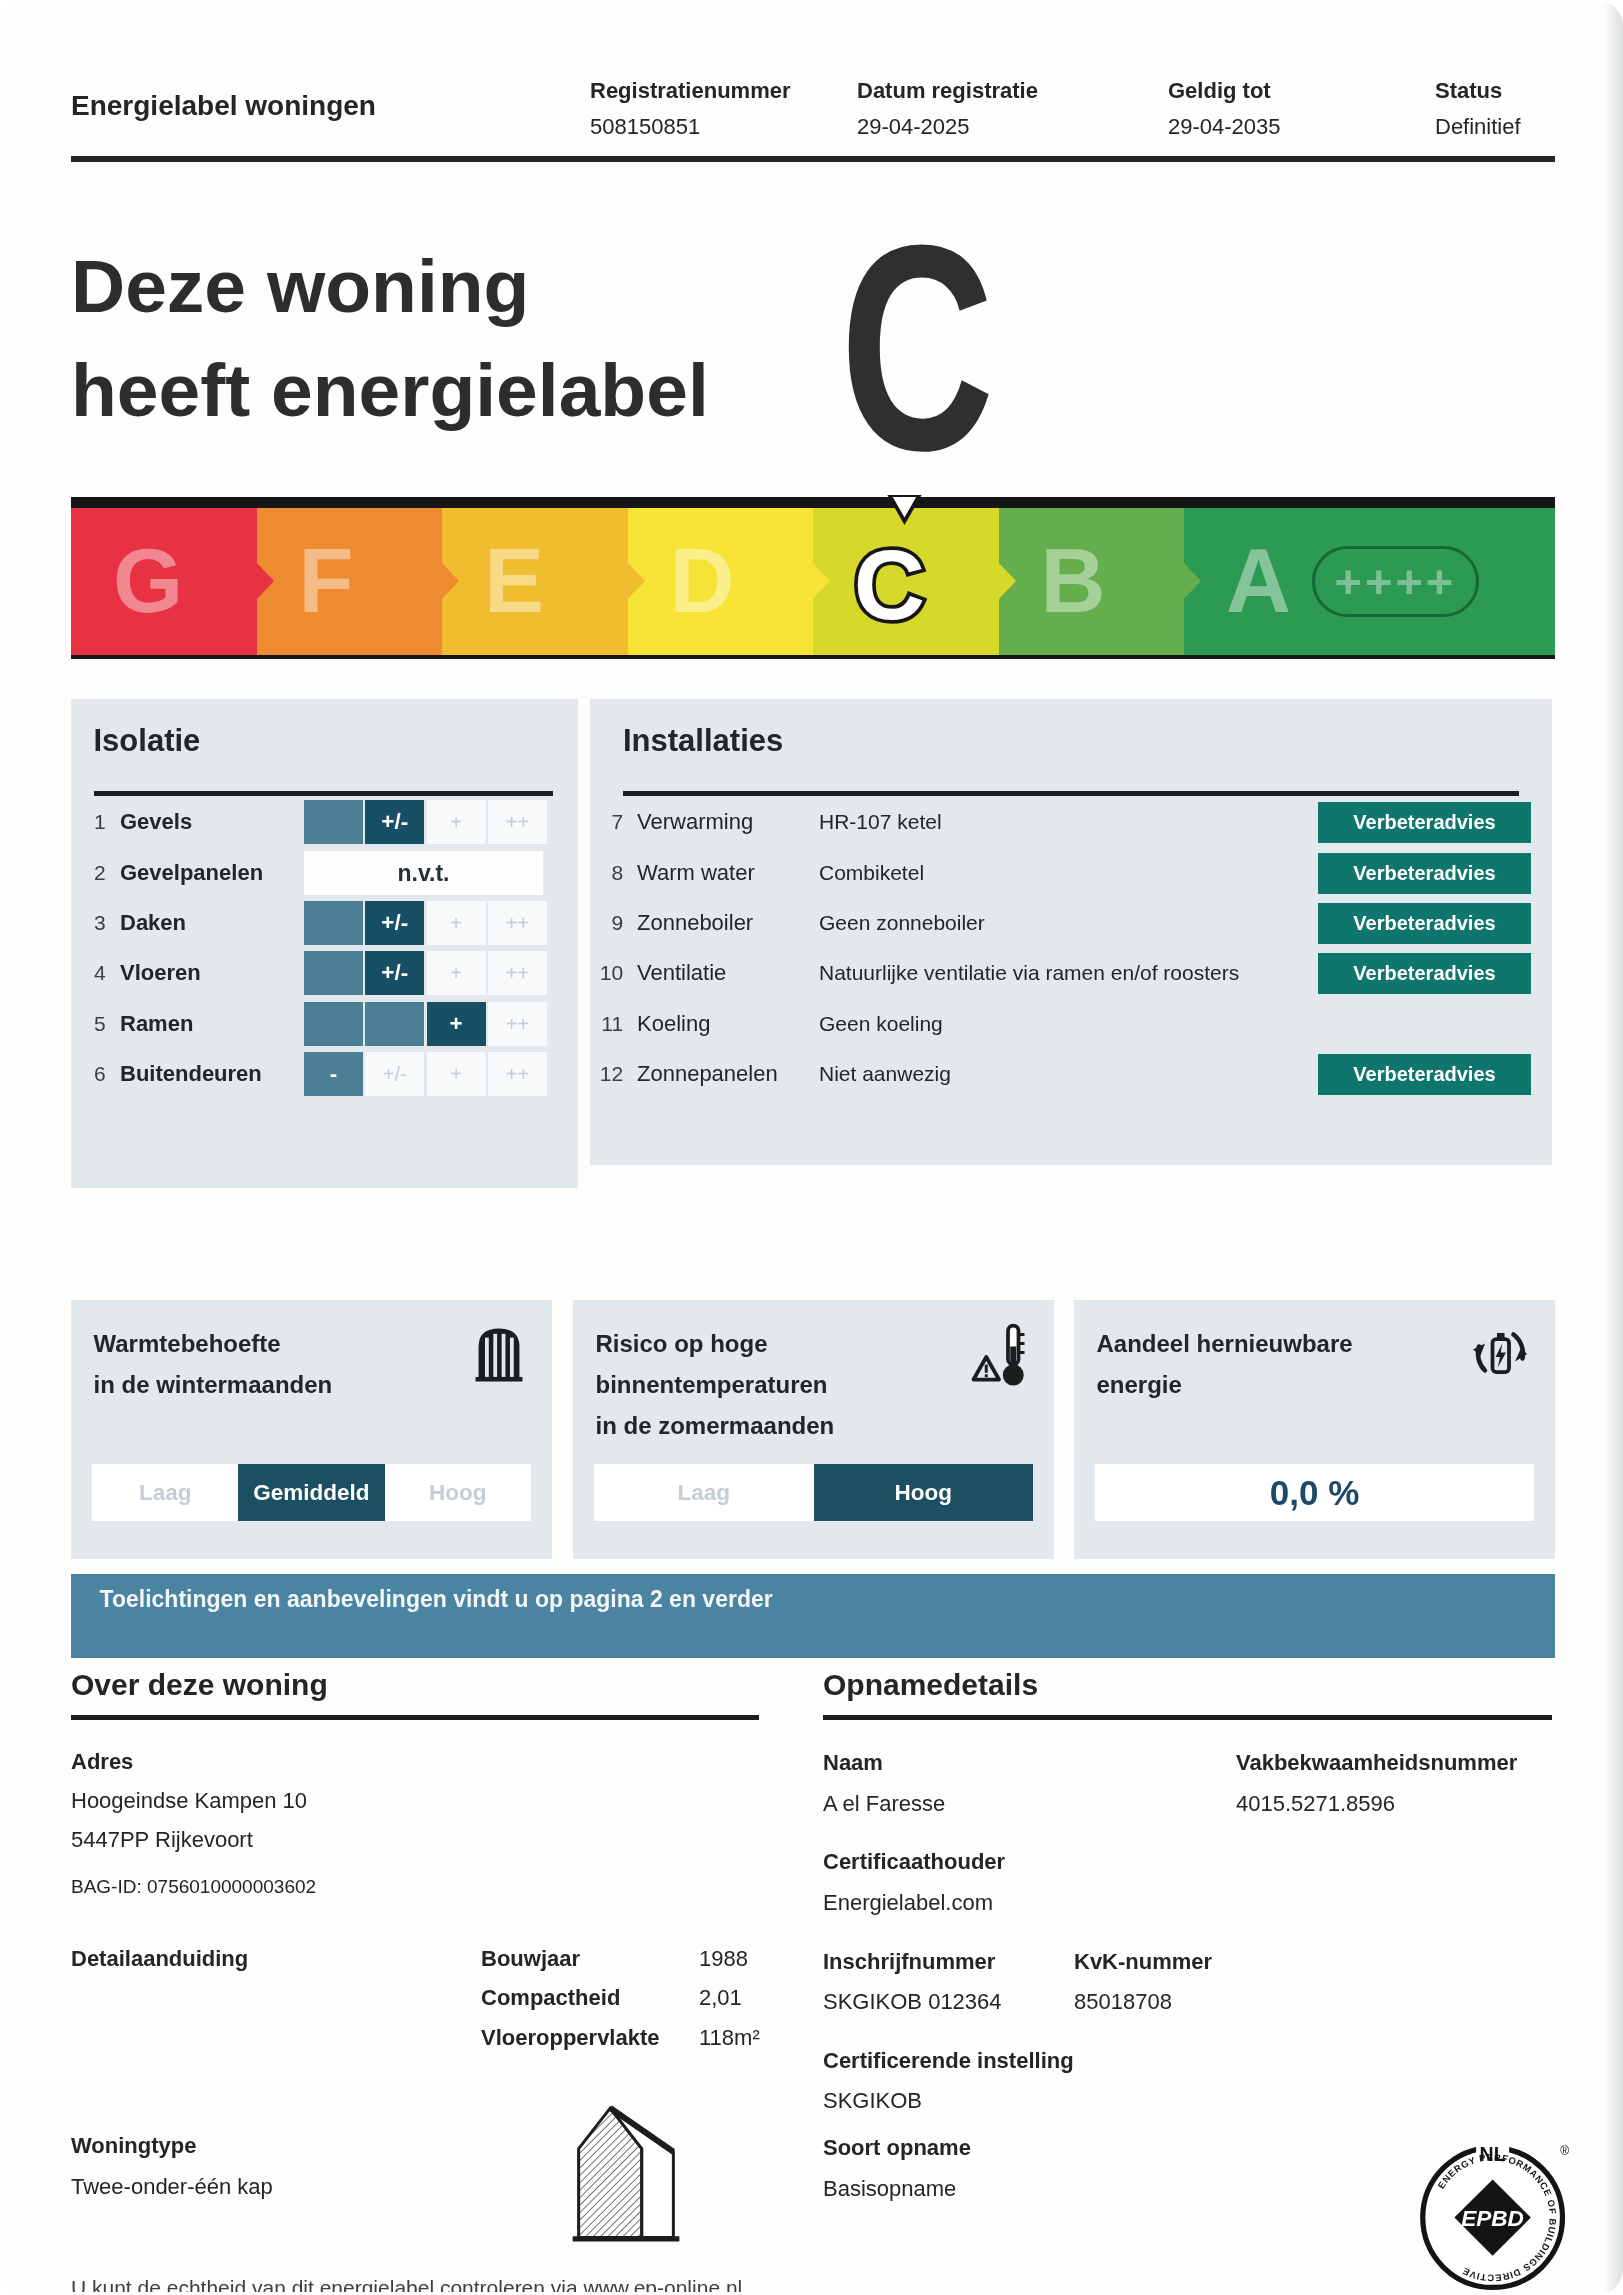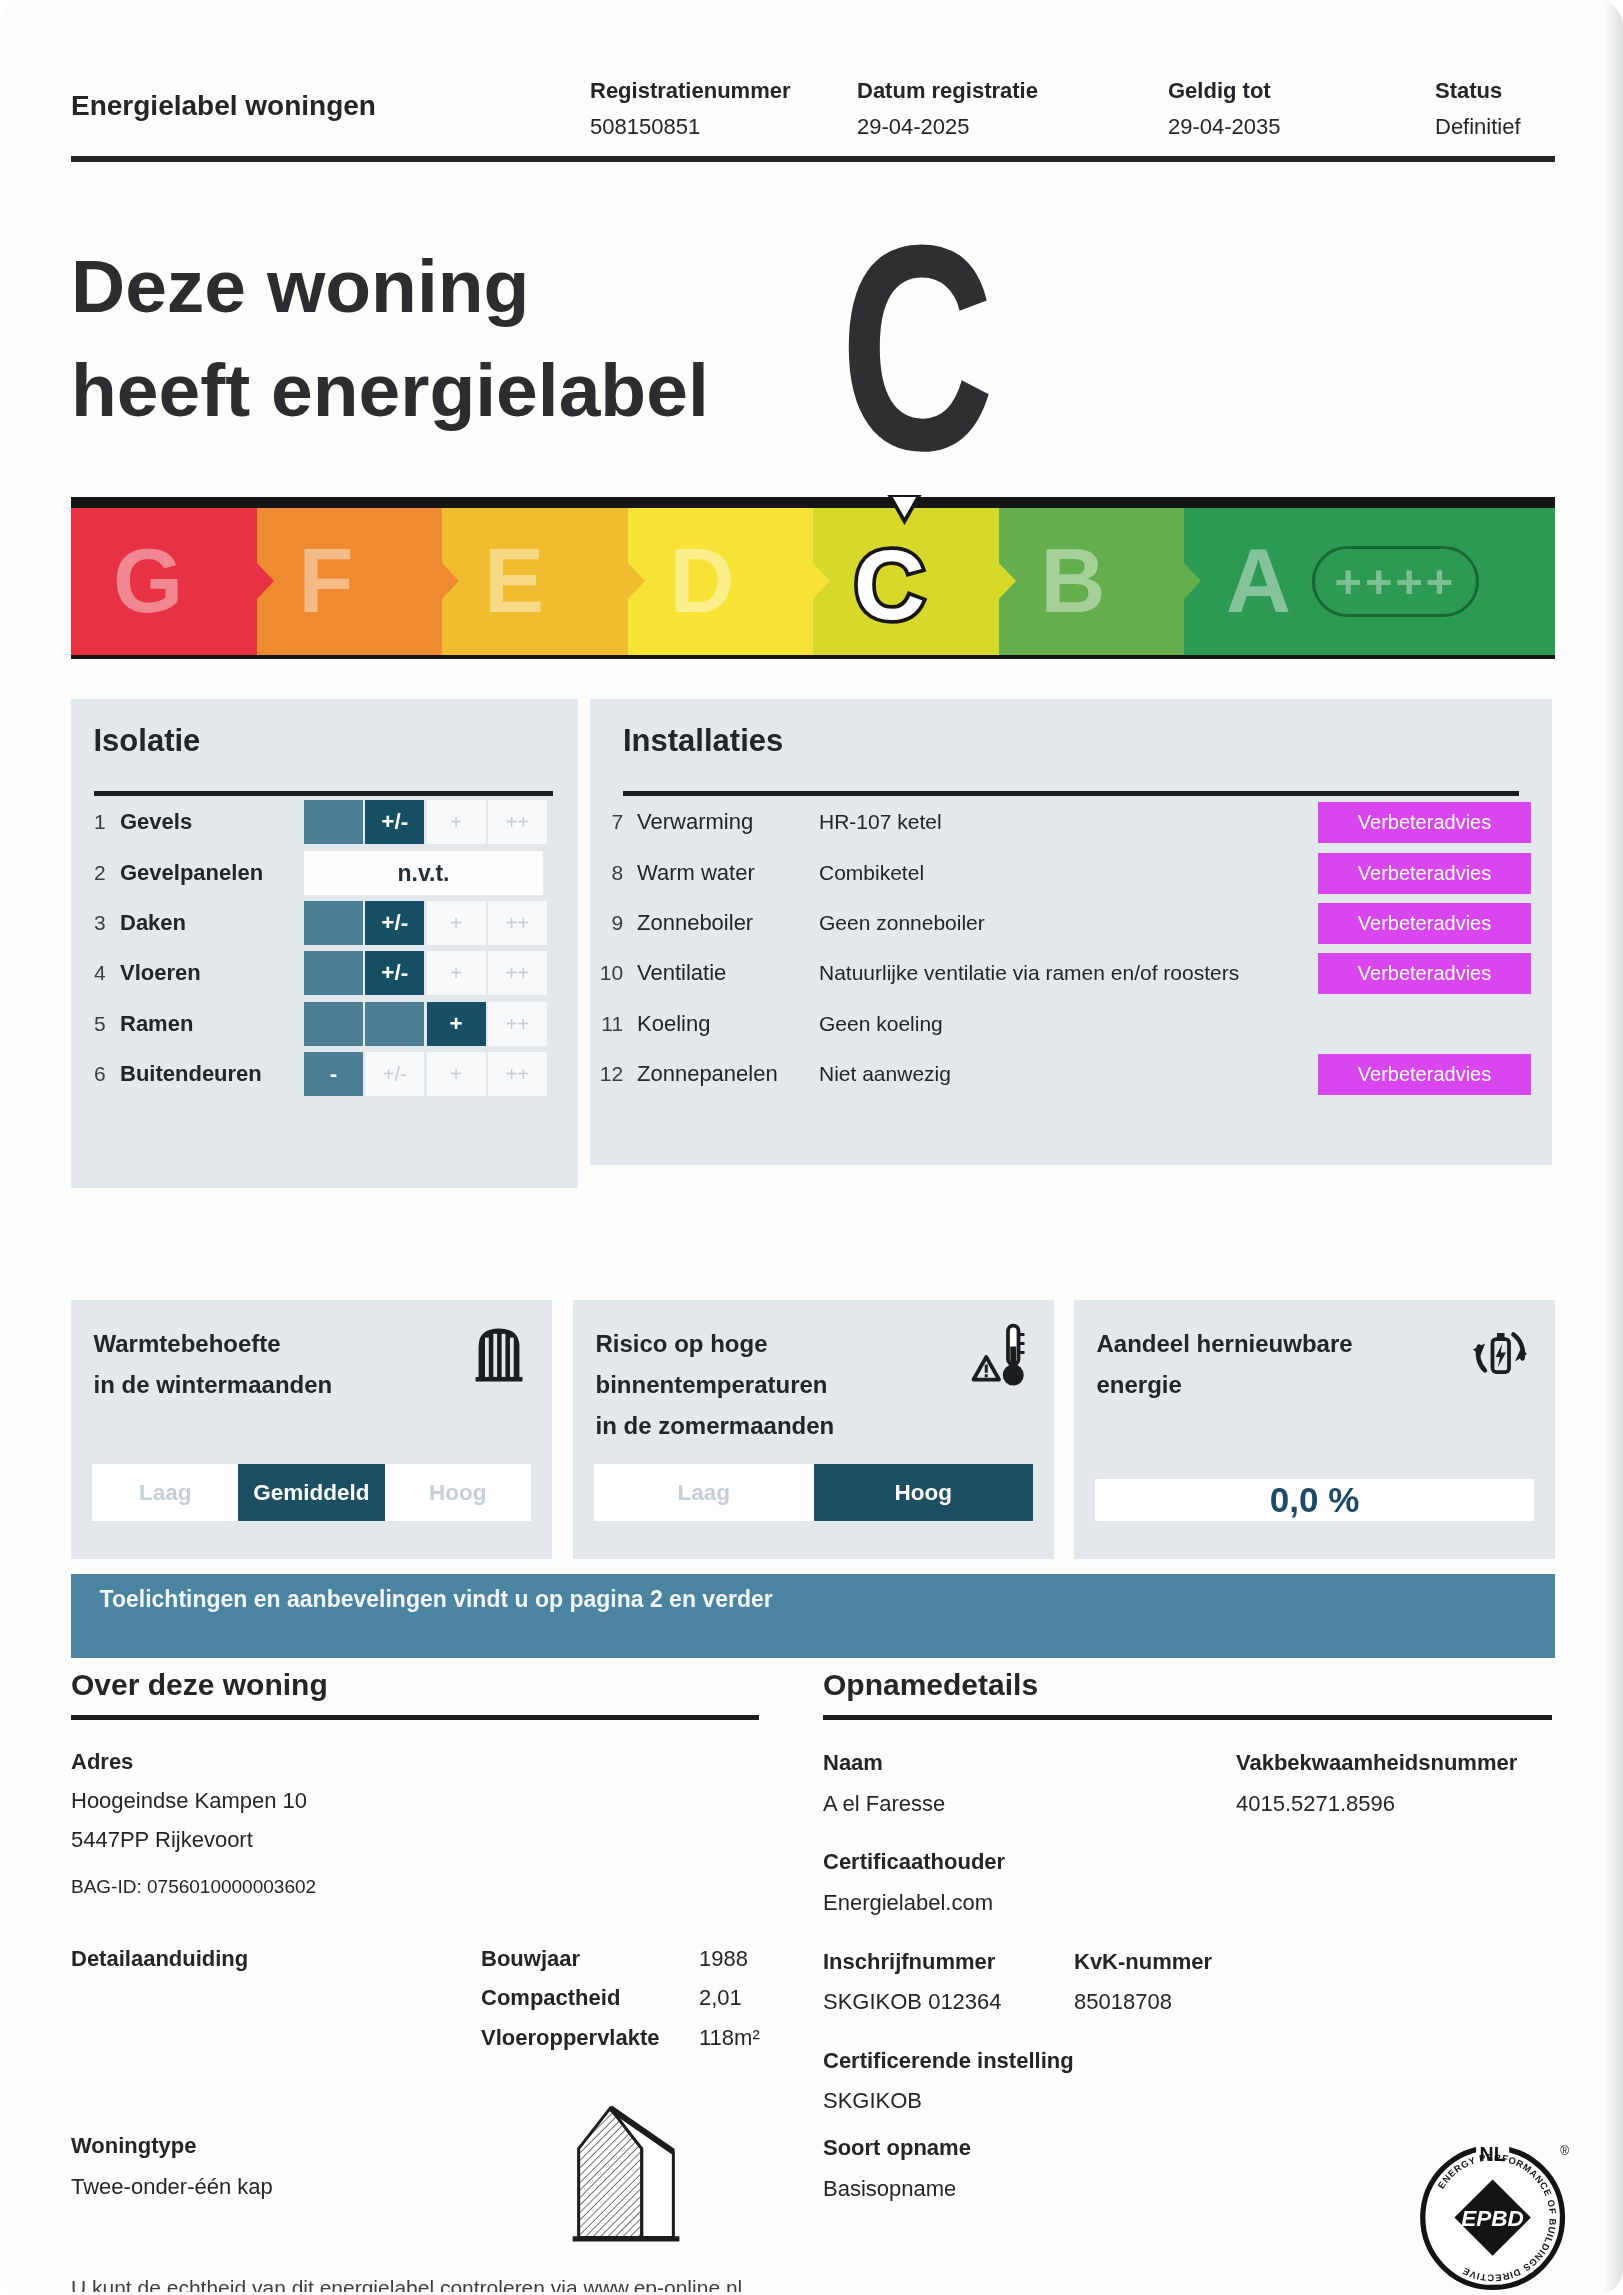--- a/index.html
+++ b/index.html
@@ -56,38 +56,38 @@
   .cell.filled { background:#4c7f93; color:transparent; }
   .cell.achieved { background:#175064; color:#fff; font-weight:bold; font-size:22.5px; }
   .cell.achieved.low { background:#4c7f93; }
   .cell.empty { background:#f7f9fa; color:#c3ccd2; }
   .nvt { position:absolute; left:233px; top:0; width:239px; height:44px; background:#fdfdfd;
          display:flex; align-items:center; justify-content:center; font-size:23px; font-weight:bold; color:#243039; }
 
   .ins-row .num { position:absolute; left:4.5px; width:28.6px; text-align:right; font-size:21px; line-height:44px; color:#3a3d3f; }
   .ins-row .lbl { position:absolute; left:47px; font-size:22px; font-weight:normal; line-height:44px; }
   .ins-row .val { position:absolute; left:229px; font-size:21px; line-height:44px; white-space:nowrap; }
-  .advice-btn { position:absolute; right:21px; top:1.5px; width:213px; height:41px; background:#d946ef;
-                color:#fff; font-size:20px; font-weight:normal; text-align:center; line-height:41px; }
+  .advice-btn { position:absolute; right:21px; top:1.5px; width:213px; height:41px; background:#0f766e;
+                color:#fff; font-size:20px; font-weight:bold; text-align:center; line-height:41px; }
 
   
   .band { left:71px; top:1189px; width:1484px; height:92px; background:#e2e8ec;
           display:flex; align-items:center; }
   .band-text { margin-left:30px; font-size:26px; font-weight:bold; }
 
   
   .ibox { position:absolute; top:1300px; width:481px; height:259px; background:#e2e8ec; }
   .ibox .box-title { position:absolute; left:22.5px; top:22.5px; font-size:24px; font-weight:bold; }
   .ibox .box-title div { line-height:41px; }
   .ibox .box-icon { position:absolute; right:22.5px; top:21px; }
   .selector { position:absolute; left:21px; right:21px; bottom:38px; height:57px; background:#ffffff; display:flex; }
   .opt { flex:1; display:flex; align-items:center; justify-content:center; background:#fff;
          font-size:22.5px; font-weight:bold; color:#c4ced5; }
   .opt.sel { background:#1d4f63; color:#ffffff; }
-  .value-bar { position:absolute; left:21px; right:21px; bottom:38px; height:42px; background:#ffffff;
+  .value-bar { position:absolute; left:21px; right:21px; bottom:38px; height:57px; background:#ffffff;
                display:flex; align-items:center; justify-content:center;
                font-size:35px; font-weight:bold; color:#1d4a68; }
 
   
   .banner { left:71px; top:1574px; width:1484px; height:84px; background:#4a84a0; }
   .banner-text { position:absolute; left:28.6px; top:13.5px; font-size:23px; font-weight:600; color:#f3f7f9; }
 
   
   .sec-head { font-size:30px; font-weight:bold; }
   .sec-rule { position:absolute; height:5.3px; background:#1b1d1f; }

